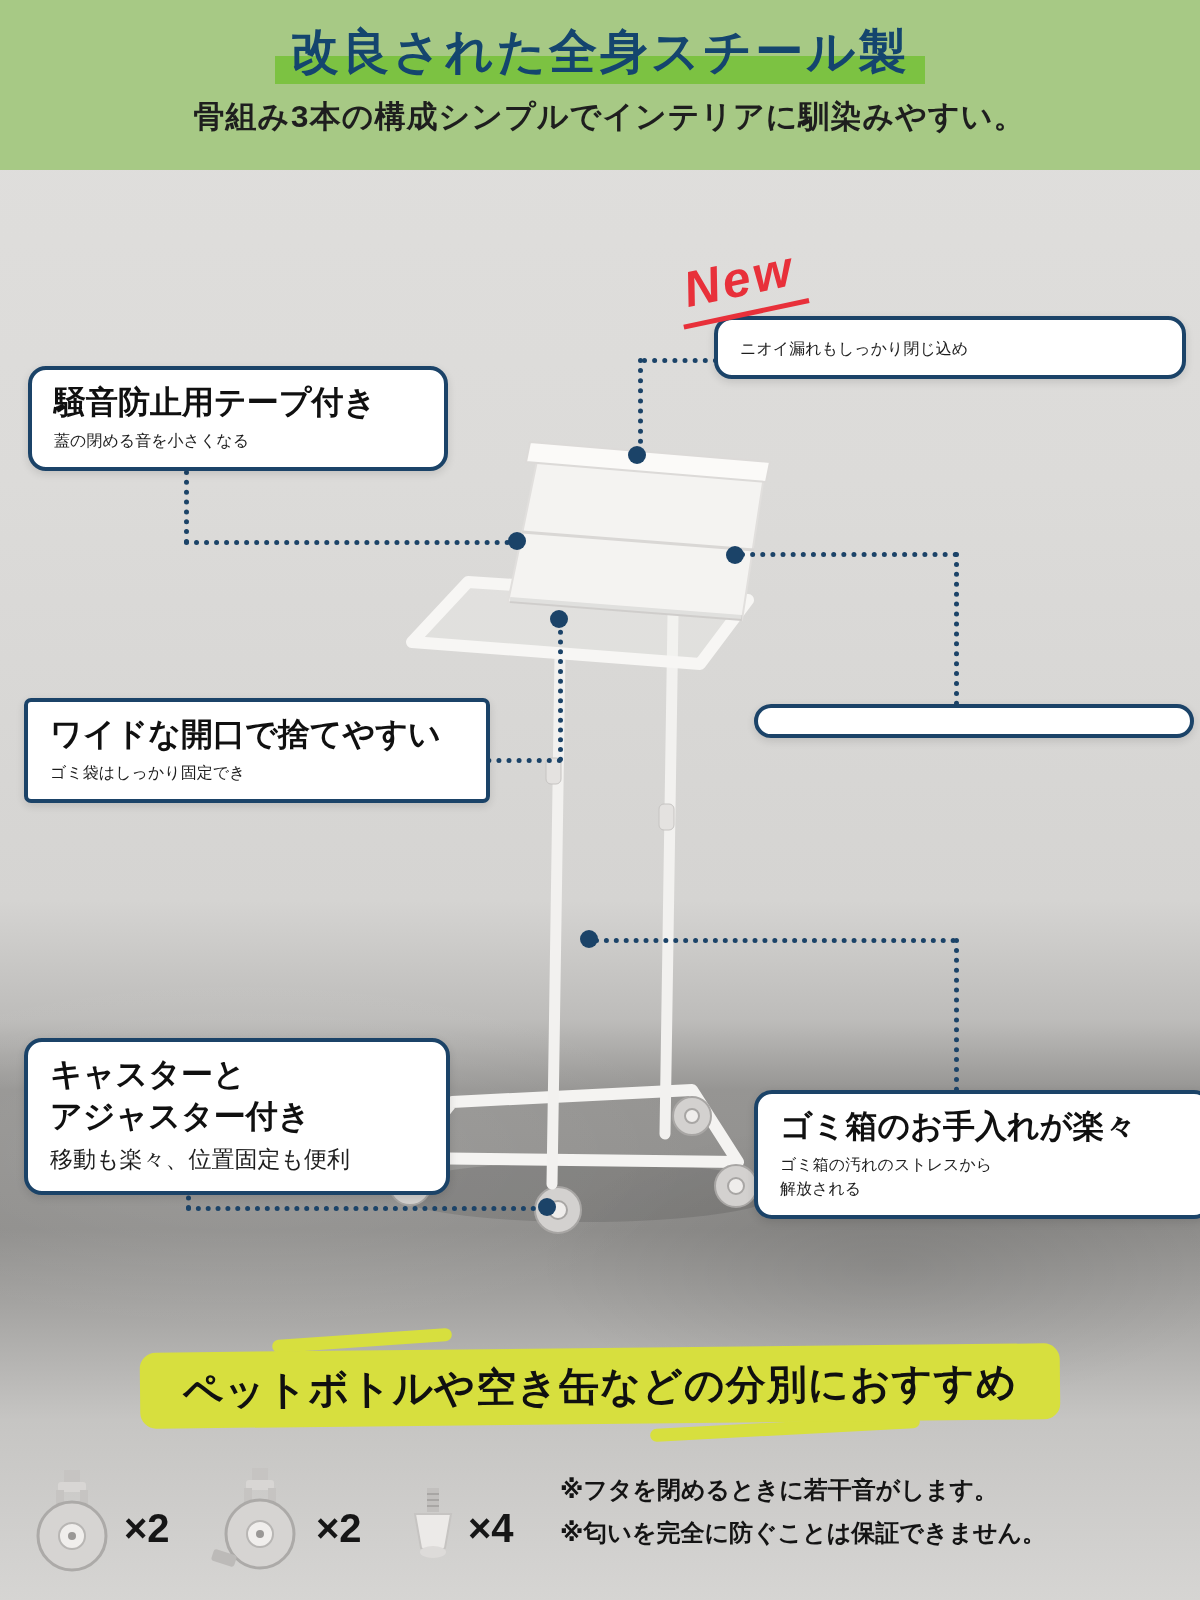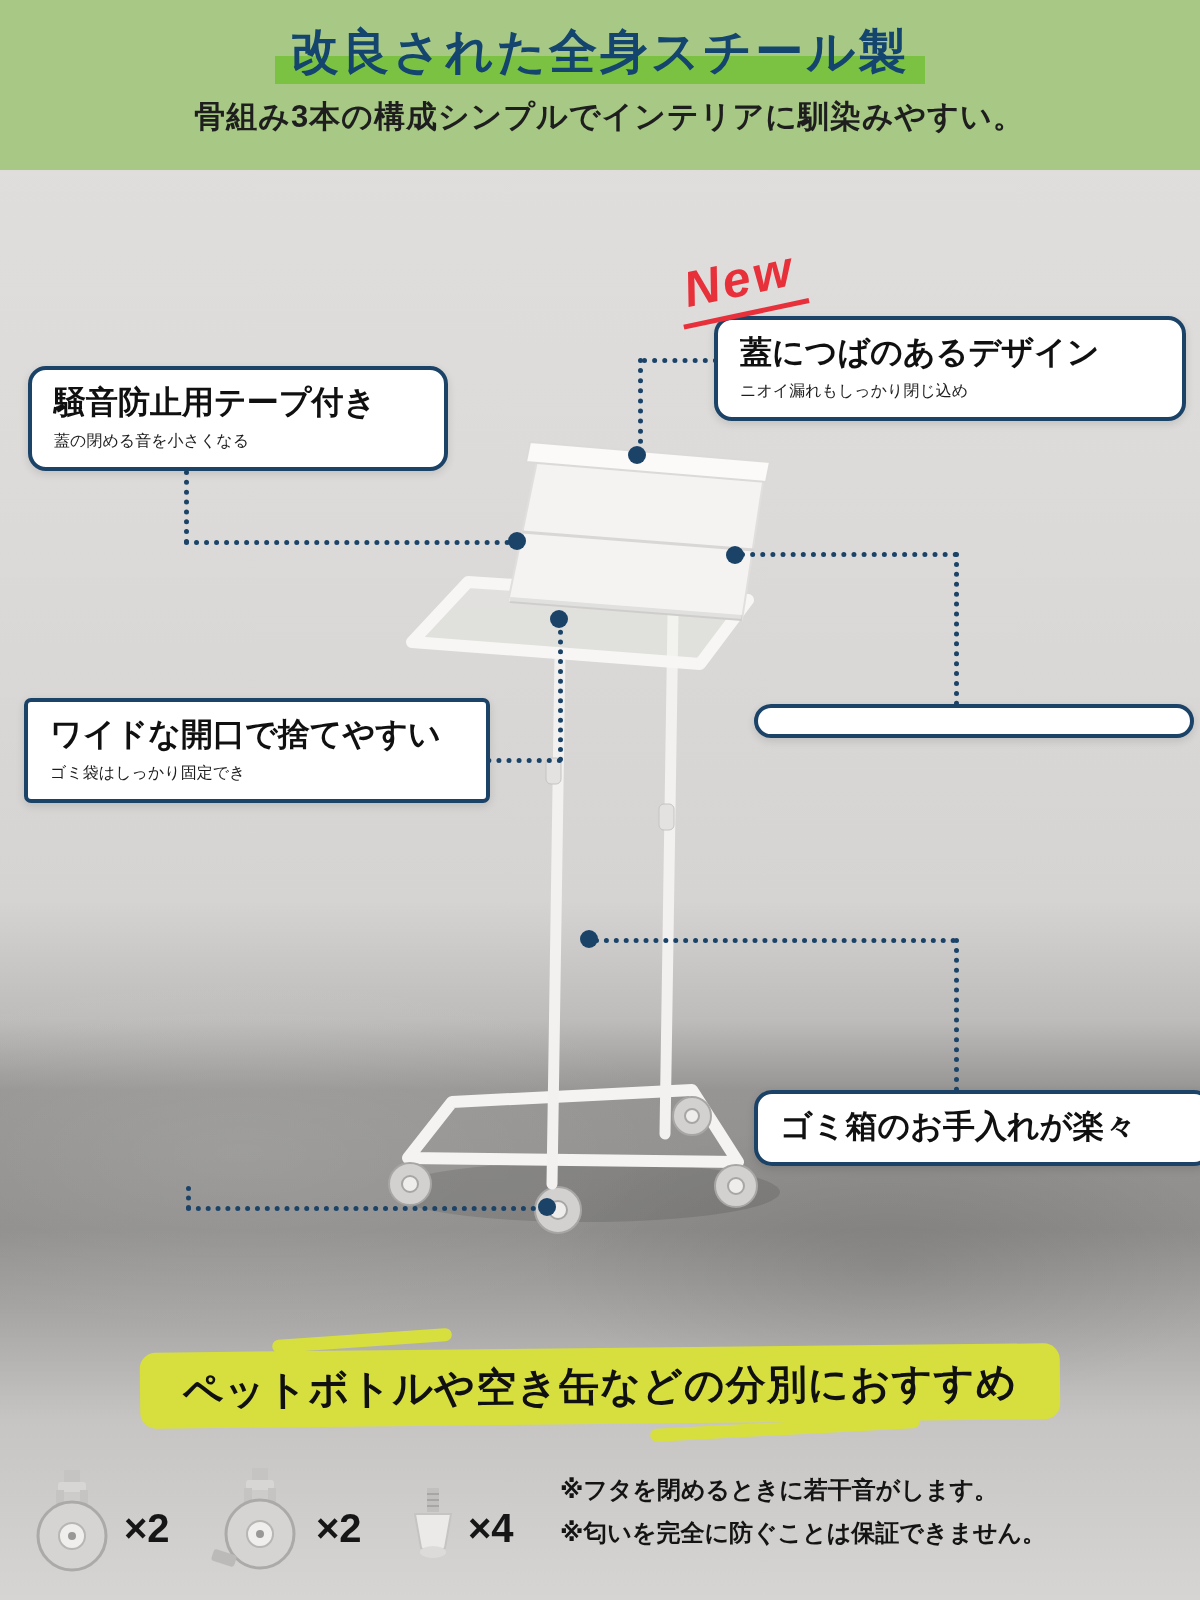--- a/index.html
+++ b/index.html
@@ -3,21 +3,21 @@
 <meta charset="utf-8">
 <style>
   html,body{margin:0;padding:0;}
   body{font-family:"Liberation Sans","DejaVu Sans",sans-serif;background:#777;}
   .page{position:relative;width:1200px;height:1600px;margin:0 auto;overflow:hidden;
     background:
       radial-gradient(55% 16% at 20% 72%, rgba(255,255,255,0.10), rgba(255,255,255,0) 70%),
       radial-gradient(42% 13% at 74% 79%, rgba(0,0,0,0.10), rgba(0,0,0,0) 70%),
       linear-gradient(180deg,#e0dfdd 0,#dcdbd9 480px,#d5d4d2 900px,#bdbcba 1020px,#969593 1090px,#8f8e8c 1230px,#a9a8a6 1320px,#c6c5c3 1420px,#d6d5d3 1600px);}
   
-  .header{position:absolute;left:0;top:0;width:1200px;height:170px;background:#a7c985;text-align:center;z-index:8;}
+  .header{position:absolute;left:0;top:0;width:1200px;height:170px;background:#a7c985;text-align:center;z-index:8;font-family:Liberation Mono, monospace;}
   .title-wrap{position:relative;display:inline-block;margin-top:20px;}
   .title-hl{position:absolute;left:-16px;right:-16px;bottom:0;height:28px;background:#7cc242;z-index:0;}
   .title{position:relative;z-index:1;font-size:48px;font-weight:bold;color:#14456e;letter-spacing:3px;margin:0;}
   .subtitle{margin:12px 0 0;font-size:31px;font-weight:bold;color:#1e1e1e;letter-spacing:1px;padding-left:19px;}
   
   .product{position:absolute;left:380px;top:420px;width:420px;height:820px;z-index:3;}
   
   .callout{position:absolute;background:#fff;border:4px solid #1b4368;border-radius:18px;padding:12px 22px 14px;box-shadow:0 3px 8px rgba(0,0,0,0.12);z-index:6;}
   .callout h2{font-size:32px;font-weight:bold;color:#101010;line-height:1.3;white-space:pre-line;margin:0;}
   .callout p{font-size:16px;color:#1d1d1d;line-height:1.5;margin:5px 0 0;white-space:pre-line;}
@@ -114,35 +114,41 @@
   <div id="l6h" class="line-h"></div>
 
   <div id="d1" class="dot"></div>
   <div id="d2" class="dot"></div>
   <div id="d3" class="dot"></div>
   <div id="d4" class="dot"></div>
   <div id="d5" class="dot"></div>
   <div id="d6" class="dot"></div>
 
   <div id="co-lid" class="callout">
-    <h2>蓋につばのあるデザイン</h2>
     <p>ニオイ漏れもしっかり閉じ込め</p>
   </div>
   <div id="co-tape" class="callout">
     <h2>騒音防止用テープ付き</h2>
     <p>蓋の閉める音を小さくなる</p>
   </div>
   <div id="co-wide" class="callout">
     <h2>ワイドな開口で捨てやすい</h2>
     <p>ゴミ袋はしっかり固定でき</p>
   </div>
   <div id="co-steel" class="callout">
   </div>
+  <div id="co-caster" class="callout">
+    <h2>キャスターと
+アジャスター付き</h2>
+    <p>移動も楽々、位置固定も便利</p>
+  </div>
   <div id="co-care" class="callout">
     <h2>ゴミ箱のお手入れが楽々</h2>
+    <p>ゴミ箱の汚れのストレスから
+解放される</p>
   </div>
 
   <div id="ba1" class="banner-accent"></div>
   <div id="ba2" class="banner-accent"></div>
   <div class="banner">
     <span>ペットボトルや空き缶などの分別におすすめ</span>
   </div>
 
   <div id="pi1" class="part-icon">
     <svg width="100" height="108" viewBox="0 0 100 108">

